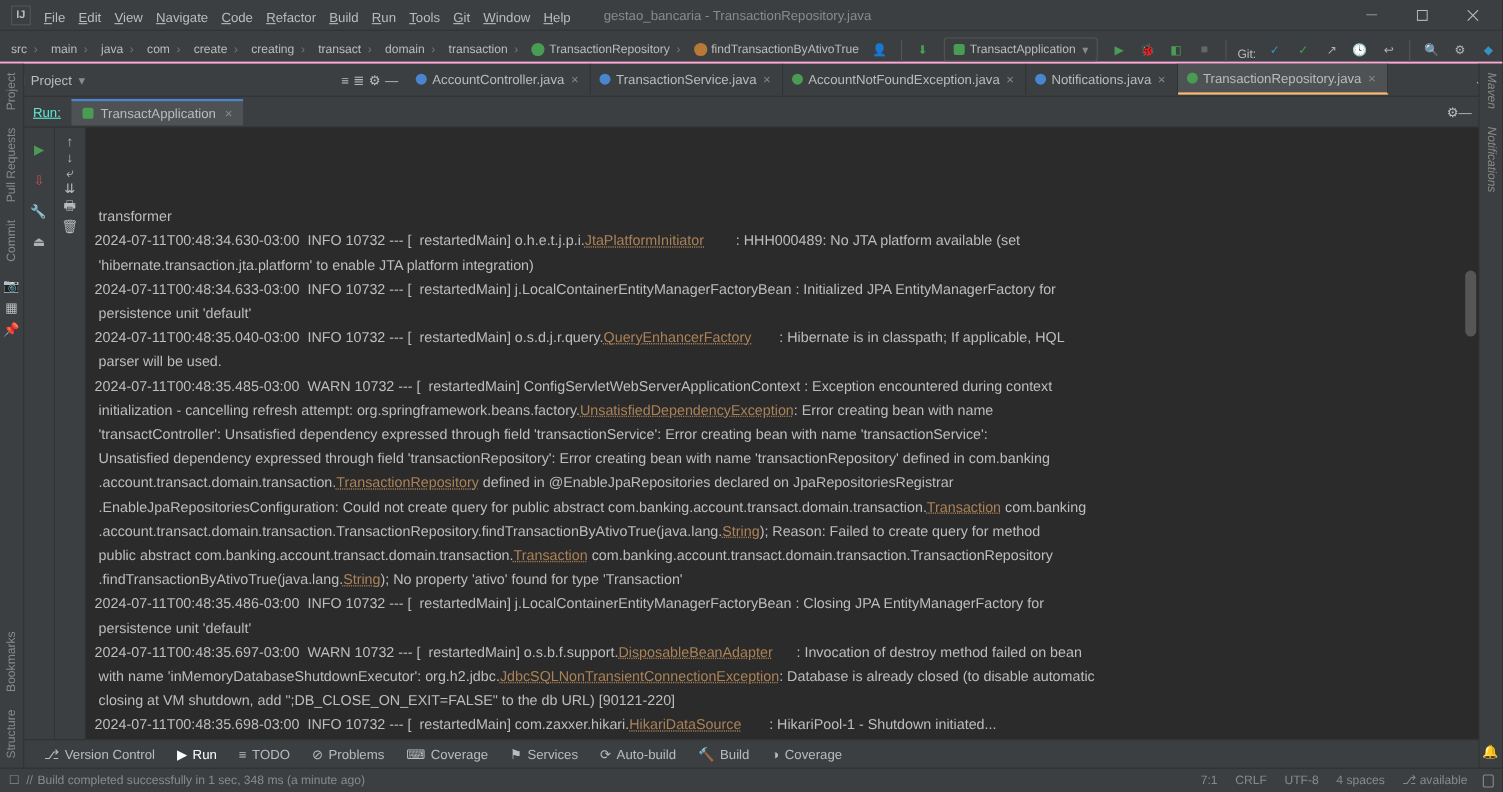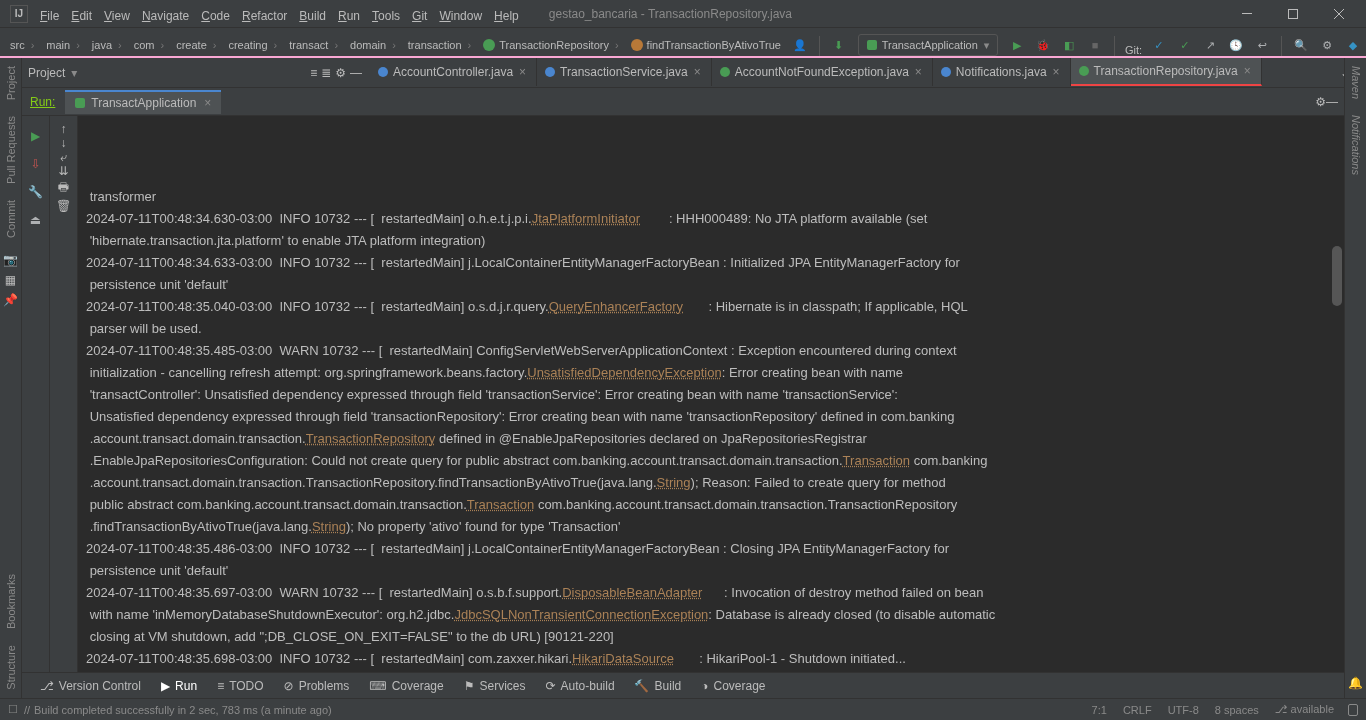--- a/index.html
+++ b/index.html
@@ -29,40 +29,40 @@
 .vsep { width:1px; height:20px; background:#555; margin:0 6px;}
 
 
 .tabs-row { display:flex; align-items:center; height:30px; background:#3c3f41; border-bottom:1px solid #323232;}
 .proj-tool { display:flex; align-items:center; padding:0 8px; width:370px;}
 .proj-tool .proj-icn{width:14px;height:14px;background:#4a86cf;border-radius:2px;margin-right:6px;}
 .proj-tool .tool-icn{margin-left:4px;}
 .proj-tool .proj-spacer{flex:1;}
 .file-tabs { display:flex; height:30px; }
 .ftab { display:flex; align-items:center; height:28px; padding:0 10px 0 8px; border-right:1px solid #323232; cursor:pointer; font-size:12px;color:#bbb;}
-.ftab.active { background:#4e5254; border-bottom:2px solid #ef4444;}
+.ftab.active { background:#4e5254; border-bottom:2px solid #fdba74;}
 .ftab .dot{width:10px;height:10px;border-radius:50%;margin-right:5px;}
 .dot.blue{background:#4a86cf;}
 .dot.green{background:#499c54;}
 .ftab .close{margin-left:6px;color:#8a8a8a;cursor:pointer;}
 .tabs-row .more { margin-left:auto; display:flex; padding-right:4px;}
 
 
 .left-gutter { position:absolute; left:0; top:58px; width:22px; bottom:22px; background:#3c3f41; border-right:1px solid #323232; display:flex; flex-direction:column; align-items:center;}
 .left-gutter .vlabel { writing-mode: vertical-rl; transform: rotate(180deg); font-size:11px; padding:8px 0; color:#8a8a8a; cursor:pointer;}
 .left-gutter .gsp{flex:1;}
 
 
 .right-gutter { position:absolute; right:0; top:58px; width:22px; bottom:22px; background:#3c3f41; border-left:1px solid #323232; display:flex; flex-direction:column; align-items:center;}
 .right-gutter .vlabel { writing-mode: vertical-rl; font-size:11px; padding:8px 0; color:#8a8a8a; cursor:pointer;font-style:italic;}
 .right-gutter .bell{margin-top:auto;margin-bottom:8px;color:#8a8a8a;}
 
 
 .run-header { position:absolute; left:22px; top:88px; right:22px; height:28px; background:#3c3f41; border-bottom:1px solid #323232; display:flex; align-items:center;}
-.run-header .lbl{padding:0 8px;color:#84cc16;text-decoration:underline;}
+.run-header .lbl{padding:0 8px;color:#5eead4;text-decoration:underline;}
 .run-tab { display:flex; align-items:center; height:24px; padding:0 10px; background:#4e5254; border-top:2px solid #4a86cf; margin-left:2px;}
 .run-tab .ico-sq{width:10px;height:10px;background:#499c54;border-radius:2px;margin-right:6px;}
 .run-tab .close{margin-left:8px;color:#8a8a8a;cursor:pointer;}
 .run-header .rt-tools{margin-left:auto;display:flex;padding-right:6px;}
 
 
 .console-wrap { position:absolute; left:22px; top:116px; right:22px; bottom:48px; display:flex; background:#2b2b2b;}
 .run-gutter { width:28px; background:#3c3f41; border-right:1px solid #323232; display:flex; flex-direction:column; align-items:center; padding-top:6px;}
 .run-gutter .g-icn{width:20px;height:20px;display:flex;align-items:center;justify-content:center;margin:4px 0;color:#afb1b3;cursor:pointer;}
 .run-gutter .g-icn.play{color:#499c54;}
@@ -297,21 +297,21 @@
     </div>
     <div class="bt">
       <span class="bicn">◑</span>
       <span>Coverage</span>
     </div>
   </div>
 
 <div class="statusbar">
   <span style="margin-right:6px">☐</span>
   <span style="margin-right:4px">//</span>
-  <span>Build completed successfully in 2 sec, 783 ms (a minute ago)</span>
+  <span>Build completed successfully in 1 sec, 348 ms (a minute ago)</span>
   <div class="sp"></div>
   <span class="sseg">7:1</span>
   <span class="sseg">CRLF</span>
   <span class="sseg">UTF-8</span>
-  <span class="sseg">8 spaces</span>
+  <span class="sseg">4 spaces</span>
   <span class="sseg">⎇ <span>available</span></span>
   <span class="lock"></span>
 </div>
 
 </body></html>

